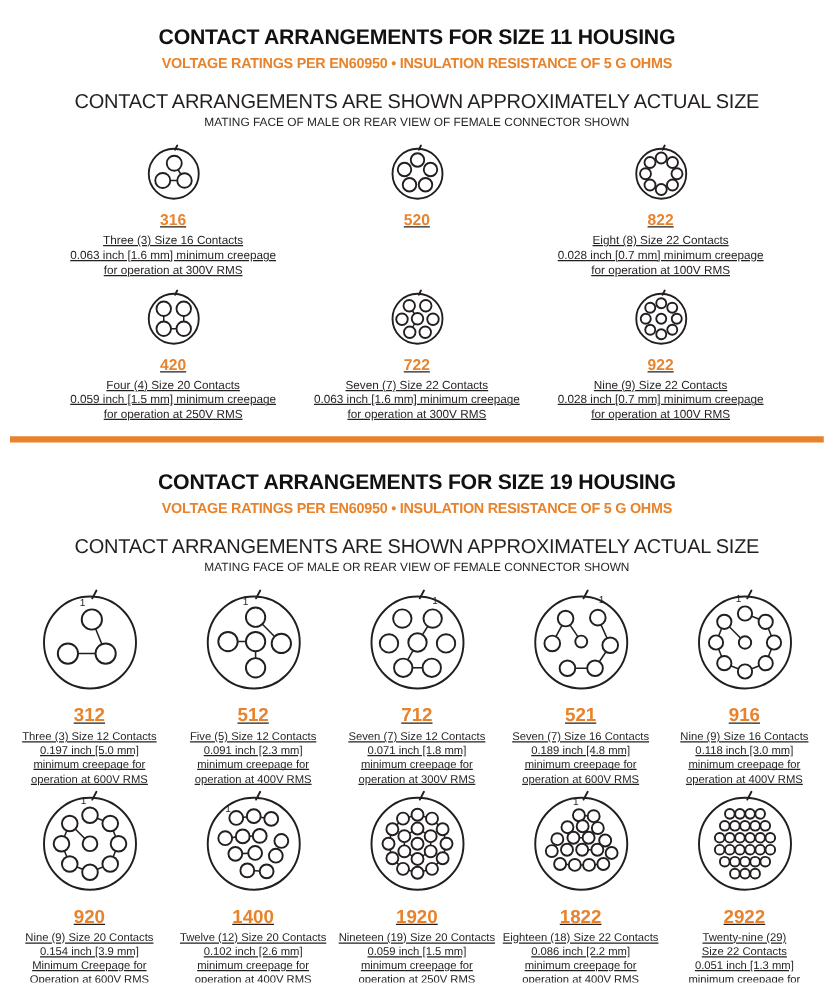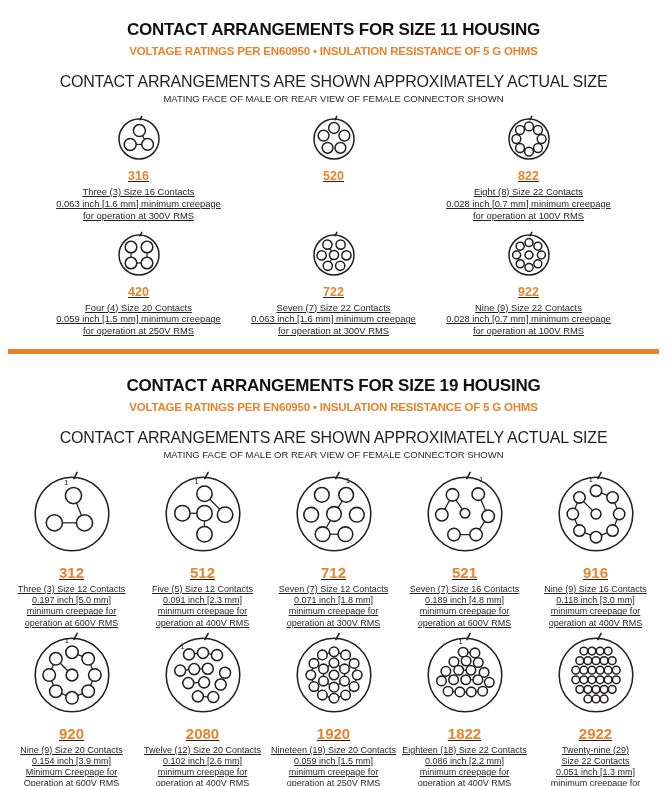--- a/index.html
+++ b/index.html
@@ -330,21 +330,21 @@
             <circle cx="-0.24" cy="-0.16" r="0.15" fill="#fff" stroke="#231F20" stroke-width="0.042"></circle>
             <circle cx="0.13" cy="-0.17" r="0.15" fill="#fff" stroke="#231F20" stroke-width="0.042"></circle>
             <circle cx="0.6" cy="-0.06" r="0.15" fill="#fff" stroke="#231F20" stroke-width="0.042"></circle>
             <circle cx="-0.4" cy="0.22" r="0.15" fill="#fff" stroke="#231F20" stroke-width="0.042"></circle>
             <circle cx="0.03" cy="0.2" r="0.15" fill="#fff" stroke="#231F20" stroke-width="0.042"></circle>
             <circle cx="0.48" cy="0.26" r="0.15" fill="#fff" stroke="#231F20" stroke-width="0.042"></circle>
             <circle cx="-0.14" cy="0.58" r="0.15" fill="#fff" stroke="#231F20" stroke-width="0.042"></circle>
             <circle cx="0.28" cy="0.6" r="0.15" fill="#fff" stroke="#231F20" stroke-width="0.042"></circle>
             <text x="-0.56" y="-0.7" fill="#231F20" font-size="0.22" text-anchor="middle" font-family="inherit">1</text>
           </svg>
-          <div class="code">2080</div>
+          <div class="code">1400</div>
           <div class="desc">
             <div>Twelve (12) Size 20 Contacts</div>
             <div>0.102 inch [2.6 mm]</div>
             <div>minimum creepage for</div>
             <div>operation at 400V RMS</div>
           </div>
         </div>
         <div class="cell">
           <svg viewBox="-1.25 -1.25 2.5 2.5" width="92" height="92">
             <circle cx="0" cy="0" r="1" fill="#fff" stroke="#231F20" stroke-width="0.042"></circle>

